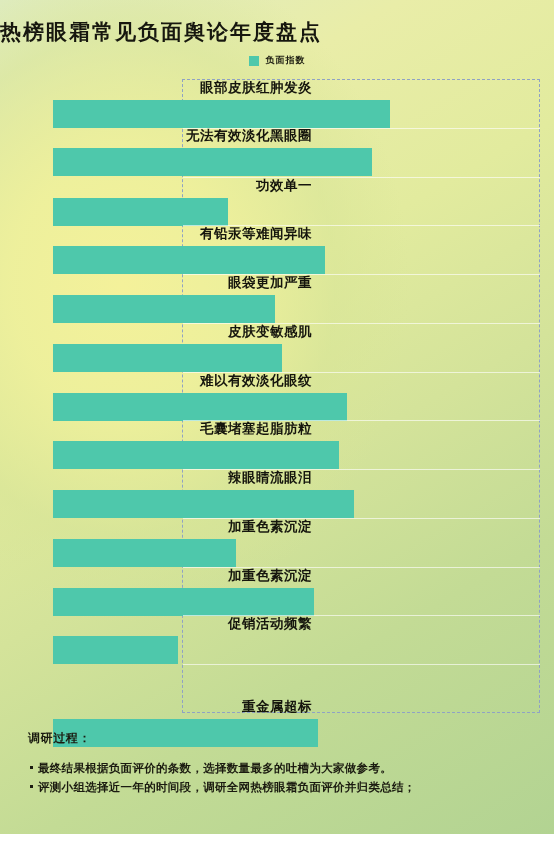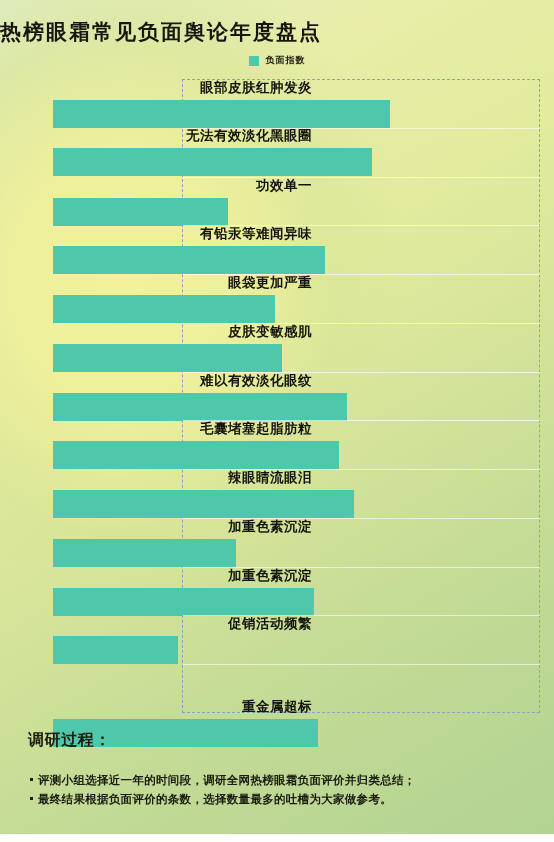--- a/index.html
+++ b/index.html
@@ -132,23 +132,23 @@
   .footer {
     position: absolute;
     left: 28px;
     top: 730px;
     width: 510px;
     font-family: "DejaVu Serif", "Liberation Serif", serif;
     color: #1b1b10;
   }
   .footer-title {
     font-weight: bold;
-    font-size: 16px;
+    font-size: 12px;
     letter-spacing: 0.6px;
-    margin-bottom: 20px;
+    margin-bottom: 12px;
   }
   .footer-line {
     font-weight: bold;
     font-size: 11.5px;
     letter-spacing: 0.3px;
     line-height: 1.62;
     white-space: nowrap;
   }
   .footer-bullet {
     display: inline-block;
@@ -262,20 +262,20 @@
         <div class="cat-label">重金属超标</div>
         <div class="bar-track">
           <div class="bar" title="重金属超标 74" style="width: 264.92px; background: rgb(78, 200, 171);"></div>
         </div>
       </div>
     </div>
 
   <div class="footer">
     <div class="footer-title">调研过程：</div>
     <div class="footer-line">
+      <span class="footer-bullet"></span><span>最终结果根据负面评价的条数，选择数量最多的吐槽为大家做参考。</span>
+    </div>
+    <div class="footer-line">
       <span class="footer-bullet"></span><span>评测小组选择近一年的时间段，调研全网热榜眼霜负面评价并归类总结；</span>
     </div>
-    <div class="footer-line">
-      <span class="footer-bullet"></span><span>最终结果根据负面评价的条数，选择数量最多的吐槽为大家做参考。</span>
-    </div>
   </div>
 
 </div>
 
 </body></html>

